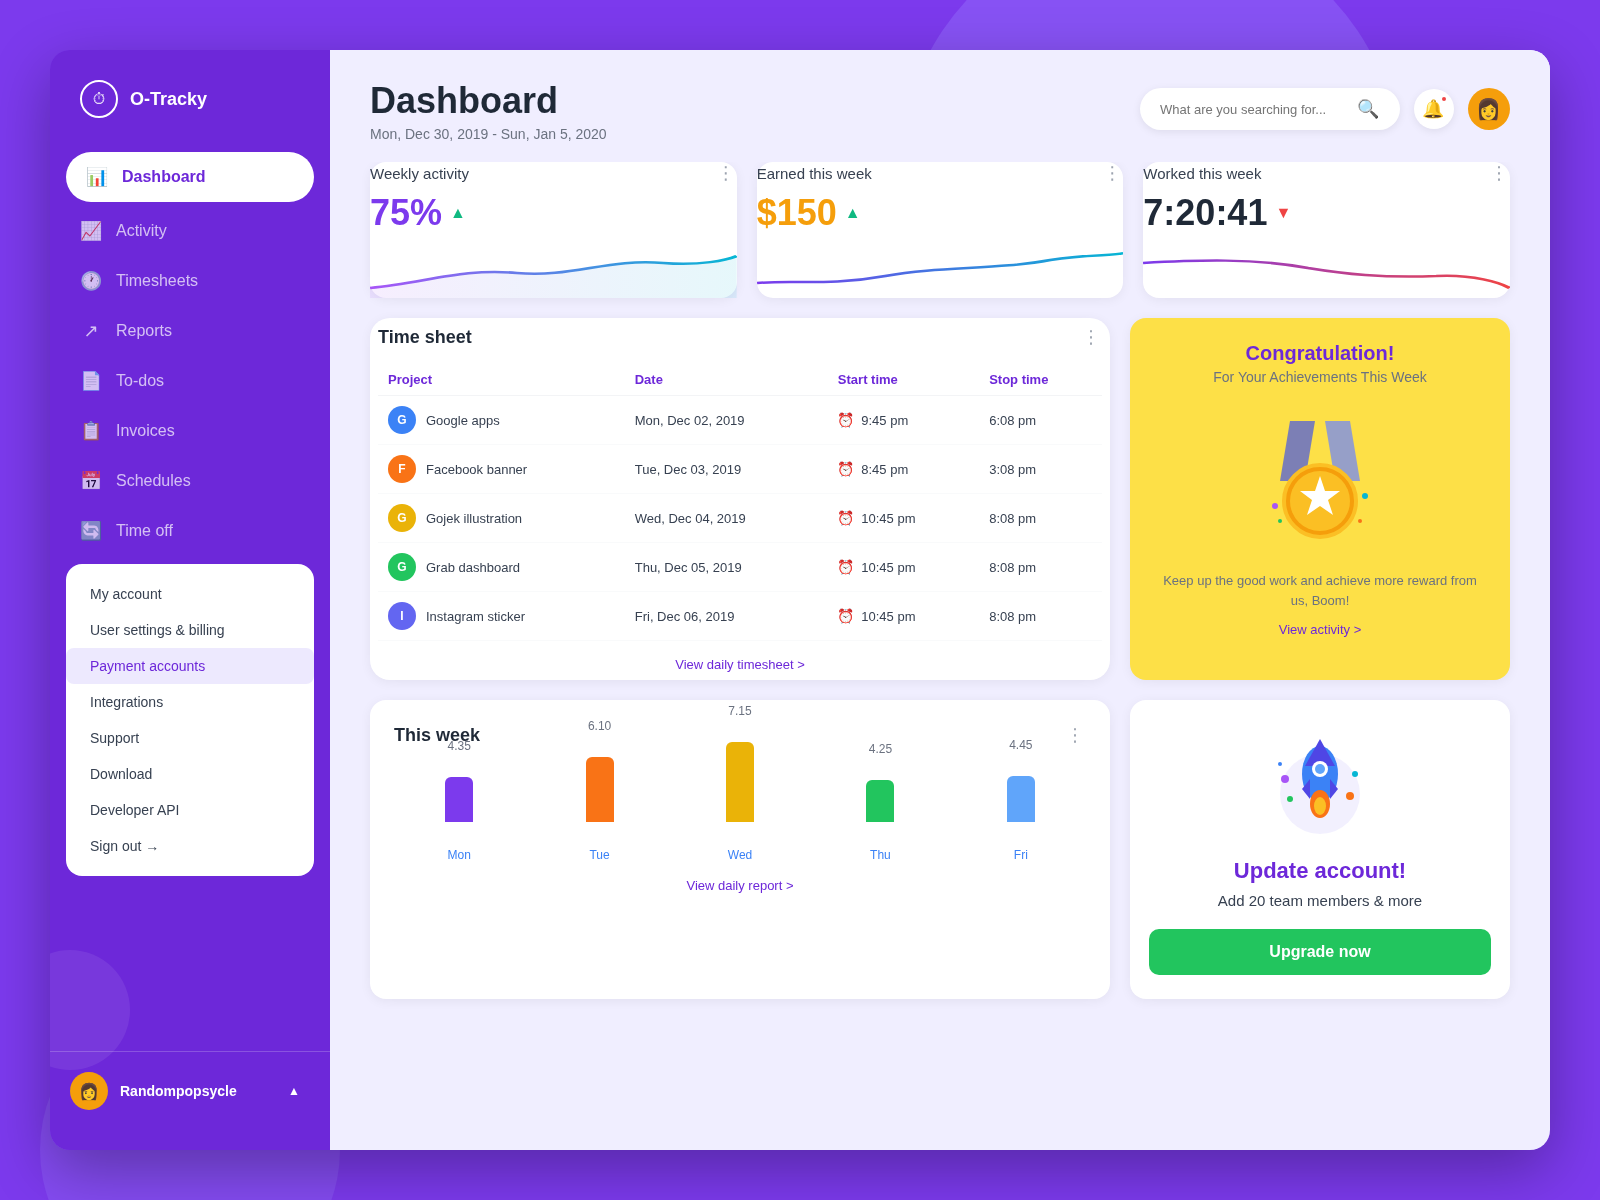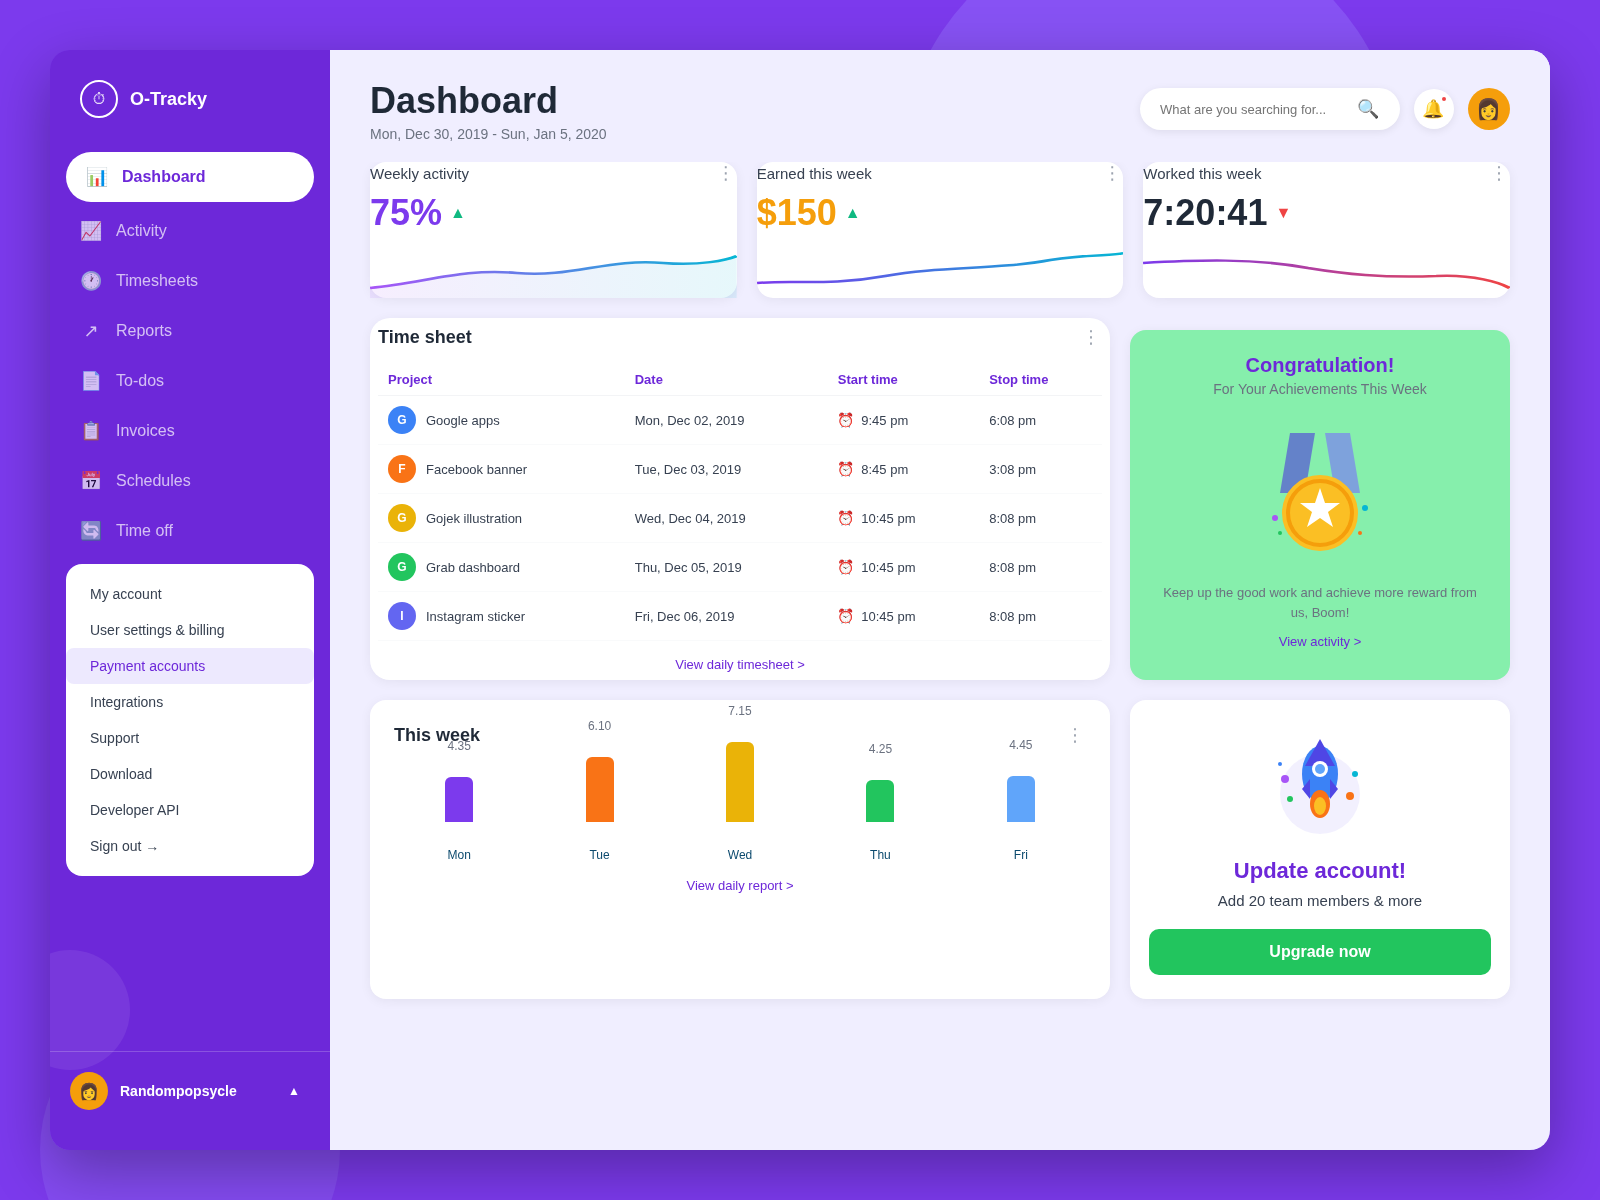--- a/index.html
+++ b/index.html
@@ -377,29 +377,28 @@
       color: #6d28d9;
       font-size: 13px;
       font-weight: 500;
       margin-top: 16px;
       cursor: pointer;
       text-decoration: none;
     }
 
     
     .congrats-card {
-      background: #86efac;
+      background: #fde047;
       border-radius: 16px;
       padding: 24px;
       box-shadow: 0 2px 12px rgba(0,0,0,0.06);
       display: flex;
       flex-direction: column;
       align-items: center;
       text-align: center;
-      margin-top: 12px;
     }
     .congrats-title {
       font-size: 20px;
       font-weight: 700;
       color: #6d28d9;
       margin-bottom: 4px;
     }
     .congrats-subtitle {
       font-size: 14px;
       color: #6b7280;
@@ -460,21 +459,21 @@
       width: 28px;
       border-radius: 6px 6px 0 0;
     }
     .bar.purple-bar { background: #7c3aed; }
     .bar.orange-bar { background: #f97316; }
     .bar.yellow-bar { background: #eab308; }
     .bar.green-bar { background: #22c55e; }
     .bar.blue-bar { background: #60a5fa; }
     .bar-day {
       font-size: 12px;
-      color: #0c4a6e;
+      color: #3b82f6;
       margin-top: 6px;
     }
 
     
     .update-card {
       background: white;
       border-radius: 16px;
       padding: 24px 19px;
       box-shadow: 0 2px 12px rgba(0,0,0,0.06);
       display: flex;

